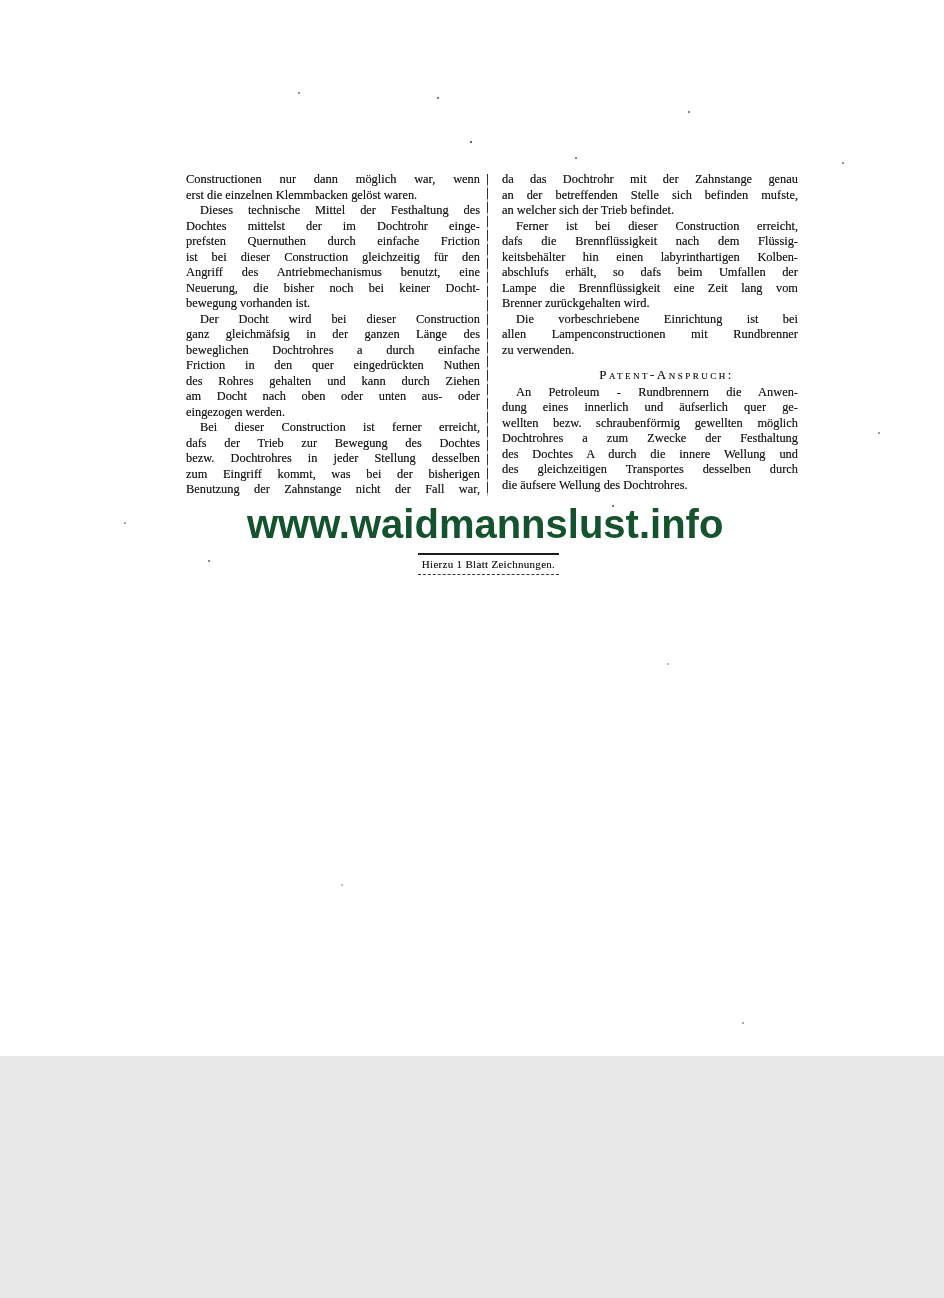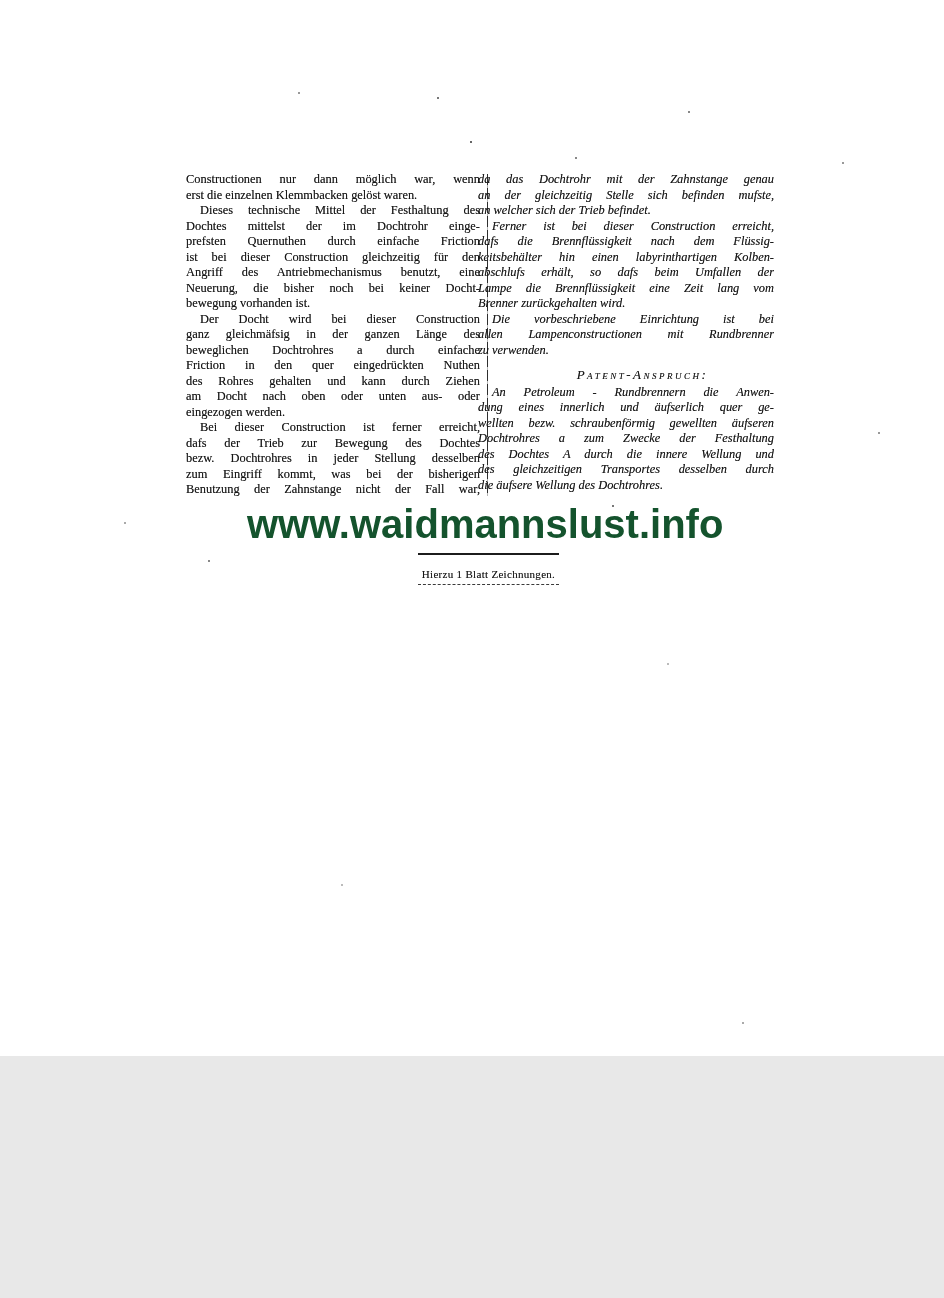--- a/index.html
+++ b/index.html
@@ -17,21 +17,21 @@
     top:172px;left:186px;
     width:604px;
   }
   .col{
     position:absolute;top:0;
     font-size:12.4px;
     line-height:15.5px;
     text-shadow:0 0 0.6px rgba(20,20,20,.55);
   }
   .col-left{left:0;width:294px;}
-  .col-right{left:292px;width:296px;font-style:italic;}
+  .col-right{left:316px;width:296px;}
   .divider{
     position:absolute;
     left:301px;top:2px;
     width:1px;height:322px;
     background:repeating-linear-gradient(#2e2e2e 0 11px, rgba(46,46,46,.35) 11px 14px);
   }
   .line{
     text-align:justify;
     text-align-last:justify;
     white-space:normal;
@@ -62,21 +62,21 @@
   }
   
   .note{
     position:absolute;
     top:553px;left:418px;
     width:141px;
     border-top:2px solid #1c1c1c;
     text-align:center;
   }
   .note-text{
-    padding-top:13px;
+    padding-top:3px;
     font-size:11px;
     letter-spacing:0.3px;
     text-shadow:0 0 0.5px rgba(20,20,20,.5);
   }
   .note-rule{
     margin-top:4px;
     border-top:1.5px dashed #3a3a3a;
     height:0;
   }
   
@@ -133,37 +133,37 @@
         <div class="line">bezw. Dochtrohres in jeder Stellung desselben</div>
         <div class="line">zum Eingriff kommt, was bei der bisherigen</div>
         <div class="line">Benutzung der Zahnstange nicht der Fall war,</div>
       </div>
 
     <div class="divider"></div>
 
     <div class="col col-right">
       <div>
           <div class="line">da das Dochtrohr mit der Zahnstange genau</div>
-          <div class="line">an der gleichzeitig Stelle sich befinden mufste,</div>
+          <div class="line">an der betreffenden Stelle sich befinden mufste,</div>
           <div class="line end">an welcher sich der Trieb befindet.</div>
           <div class="line indent">Ferner ist bei dieser Construction erreicht,</div>
           <div class="line">dafs die Brennflüssigkeit nach dem Flüssig-</div>
           <div class="line">keitsbehälter hin einen labyrinthartigen Kolben-</div>
           <div class="line">abschlufs erhält, so dafs beim Umfallen der</div>
           <div class="line">Lampe die Brennflüssigkeit eine Zeit lang vom</div>
           <div class="line end">Brenner zurückgehalten wird.</div>
           <div class="line indent">Die vorbeschriebene Einrichtung ist bei</div>
           <div class="line">allen Lampenconstructionen mit Rundbrenner</div>
           <div class="line end">zu verwenden.</div>
         </div>
       <div class="claim-heading">Patent-Anspruch:</div>
       <div>
           <div class="line indent">An Petroleum - Rundbrennern die Anwen-</div>
           <div class="line">dung eines innerlich und äufserlich quer ge-</div>
-          <div class="line">wellten bezw. schraubenförmig gewellten äufseren</div>
+          <div class="line">wellten bezw. schraubenförmig gewellten möglich</div>
           <div class="line">Dochtrohres a zum Zwecke der Festhaltung</div>
           <div class="line">des Dochtes A durch die innere Wellung und</div>
           <div class="line">des gleichzeitigen Transportes desselben durch</div>
           <div class="line end">die äufsere Wellung des Dochtrohres.</div>
         </div>
     </div>
   </div>
 
   <div class="watermark">www.waidmannslust.info</div>
 

